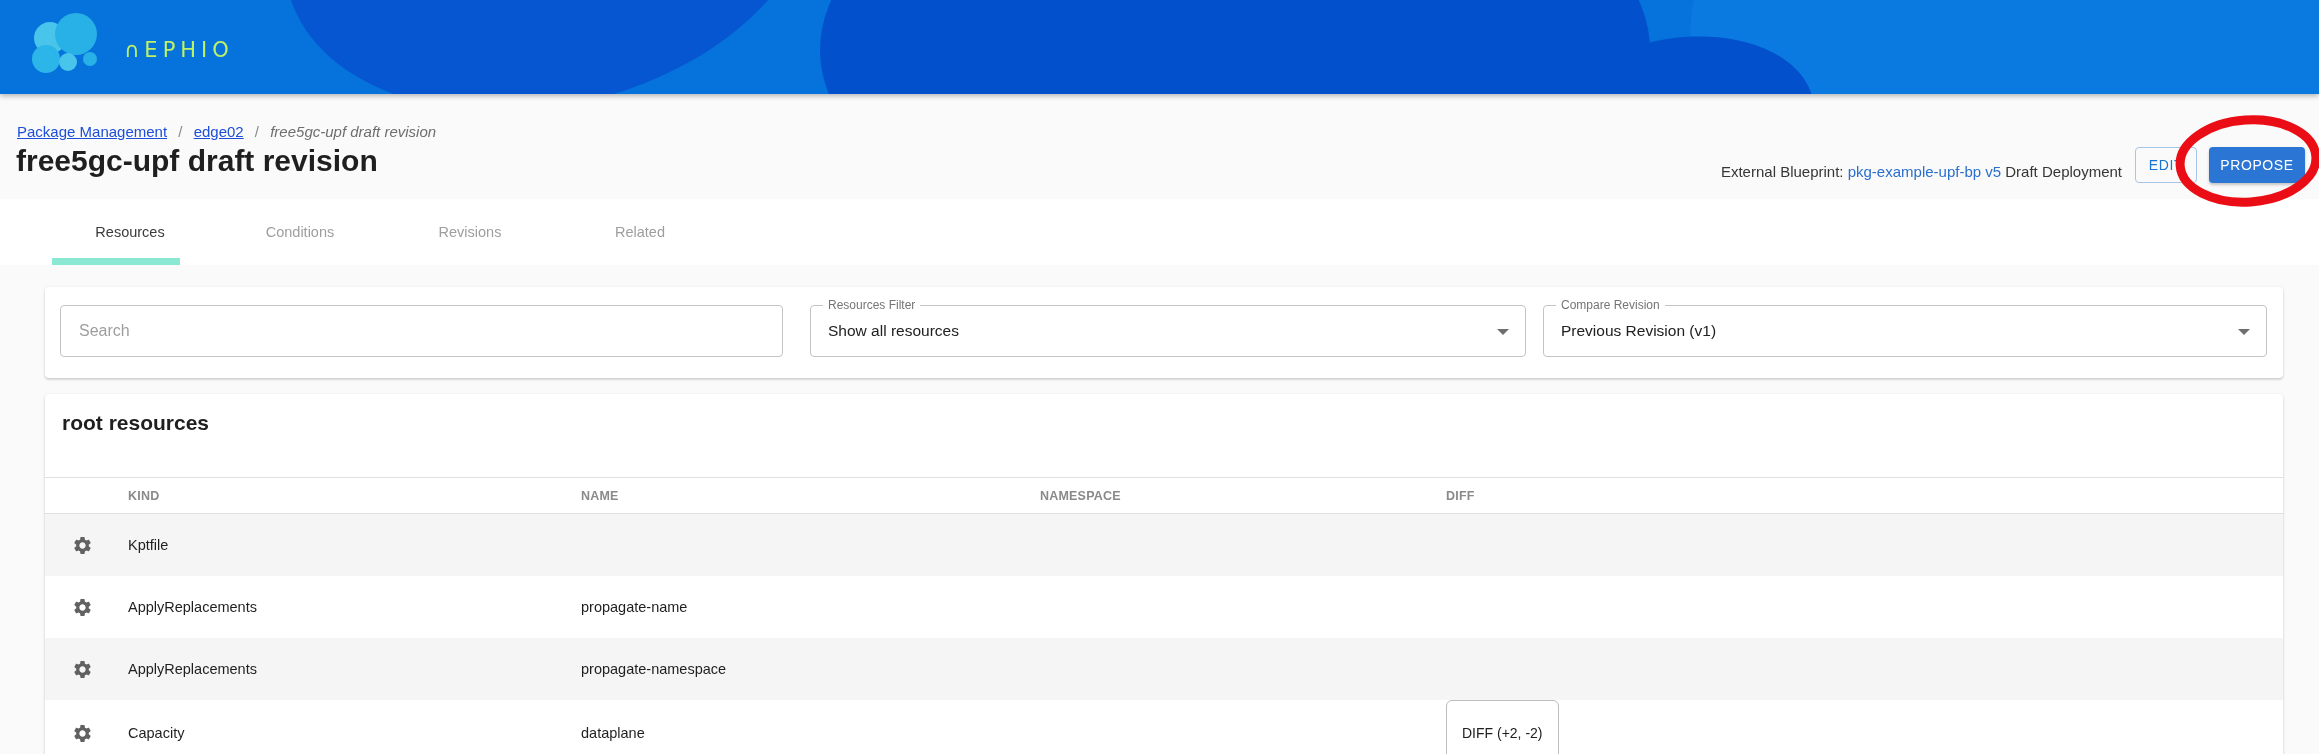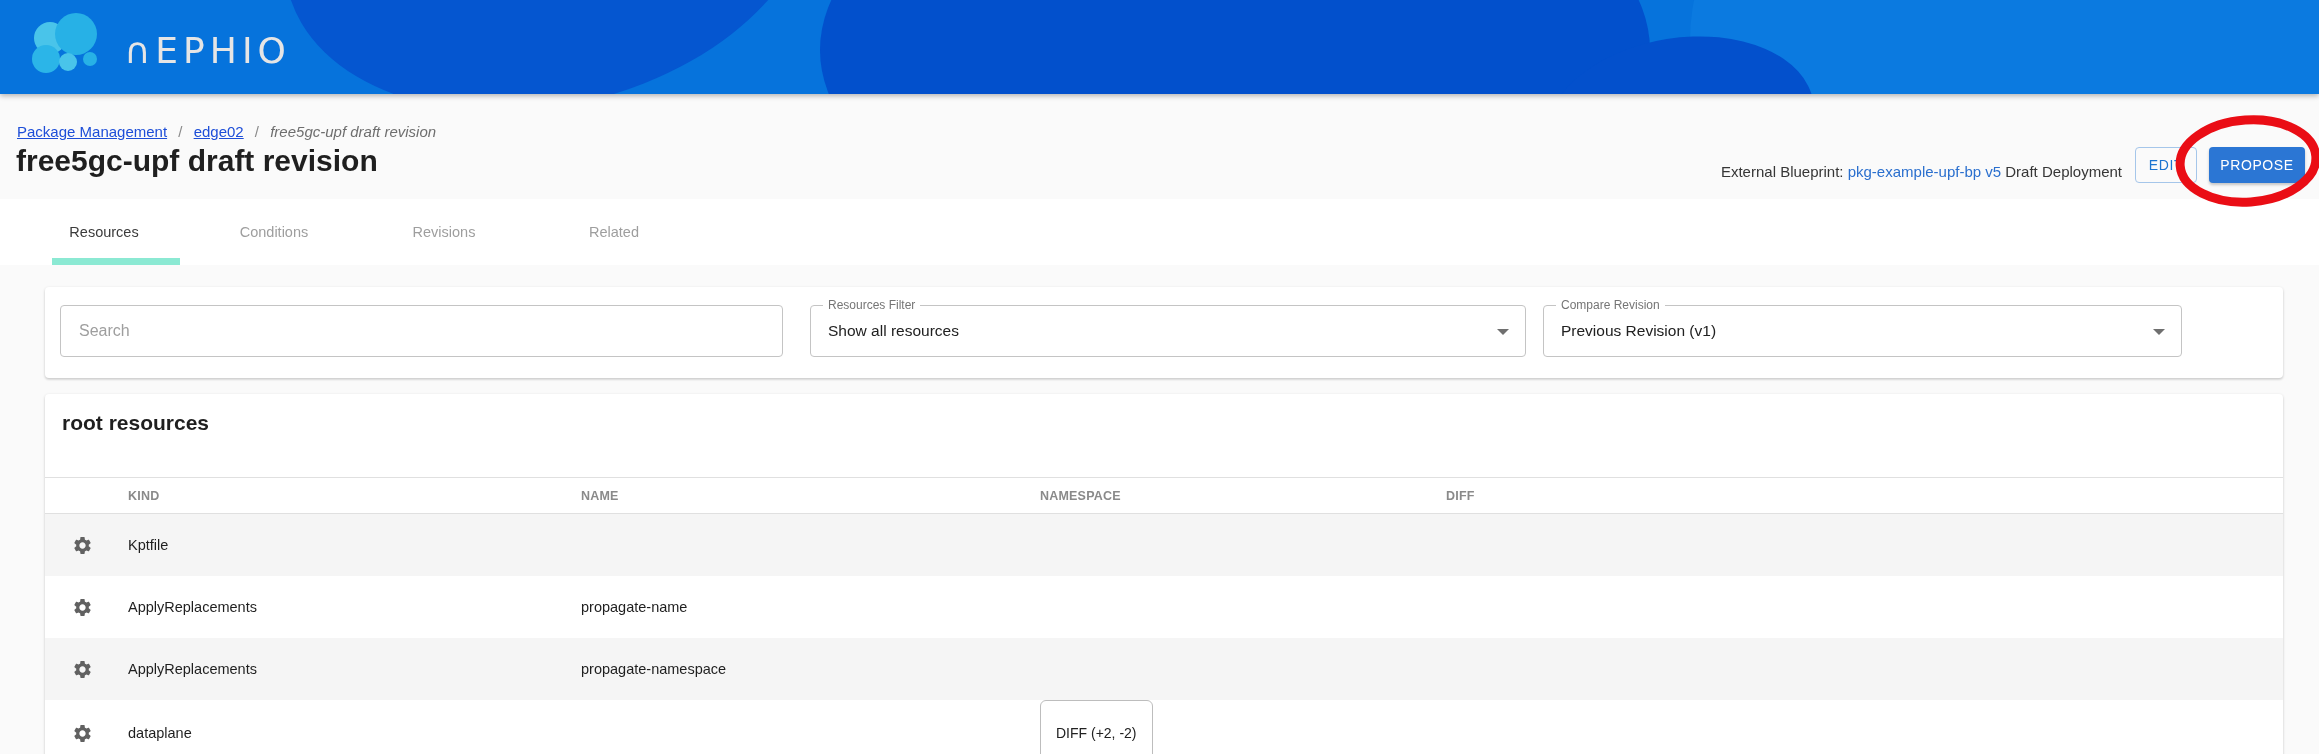--- a/index.html
+++ b/index.html
@@ -8,21 +8,21 @@
 
   
   .appbar { position:absolute; top:0; left:0; width:2319px; height:94px; background:#0673DC;
             overflow:hidden; box-shadow:0 2px 5px rgba(0,0,0,.28); z-index:5; }
   .appbar .shape { position:absolute; border-radius:50%; }
   .sh-mid   { left:820px; top:-165px; width:830px; height:430px; background:#0250CC; }
   .sh-left  { left:280px; top:-255px; width:540px; height:360px; background:#0556D0; transform:rotate(-14deg); }
   .sh-right-light { left:1690px; top:-270px; width:980px; height:620px; background:#0B7AE0; }
   .sh-right-dark  { left:1545px; top:38px;  width:270px; height:170px; background:#0350CC; transform:rotate(-9deg); }
   .logo { position:absolute; left:26px; top:10px; width:320px; height:74px; display:flex; align-items:center; }
-  .logo-text { color:#e5e5e5; font-size:36px; letter-spacing:5px; font-weight:400;
+  .logo-text { color:#bef264; font-size:21px; letter-spacing:5px; font-weight:400;
                font-family:"DejaVu Sans","Liberation Sans",sans-serif; margin-left:10px; margin-top:6px; }
 
   
   .breadcrumb { position:absolute; left:17px; top:123px; font-size:15px; color:#6b6b6b; z-index:2; }
   .breadcrumb a { color:#1d4ed8; text-decoration:underline; cursor:pointer; }
   .breadcrumb .sep { color:#8a8a8a; margin:0 7px; }
   .breadcrumb .current { font-style:italic; color:#6e6e6e; }
   .page-title { position:absolute; left:16px; top:144px; font-size:30px; font-weight:bold; color:#1f1f1f; z-index:2; }
 
   .meta { position:absolute; top:163px; right:197px; font-size:15px; color:#363636; white-space:nowrap; z-index:2; }
@@ -31,21 +31,21 @@
 
   .btn { position:absolute; top:147px; height:36px; border-radius:4px; font-size:14px; font-weight:500;
          letter-spacing:.6px; display:flex; align-items:center; justify-content:center; cursor:pointer; z-index:2; }
   .btn-edit { left:2135px; width:62px; background:transparent; border:1px solid #a5c6ea; color:#1b74d0; }
   .btn-propose { left:2209px; width:96px; background:#2B76D4; border:none; color:#ffffff;
                  box-shadow:0 2px 3px rgba(0,0,0,.22); }
   .annotation { position:absolute; left:2170px; top:110px; width:152px; height:102px; z-index:6; pointer-events:none; }
 
   
   .tabbar { position:absolute; left:0; top:199px; width:2319px; height:66px; background:#ffffff; z-index:1; }
-  .tabs { display:flex; padding-left:19px; height:100%; }
+  .tabs { display:flex; padding-left:45px; height:100%; }
   .tab { width:170px; height:100%; display:flex; align-items:center; justify-content:center;
          font-size:14.5px; font-weight:500; color:#9e9e9e; cursor:pointer; }
   .tab.active { color:#3b3b3b; }
   .tab-indicator { position:absolute; left:52px; bottom:0; width:128px; height:7px; background:#8BE9D3; }
 
   
   .card { position:absolute; left:45px; width:2238px; background:#ffffff; border-radius:4px;
           box-shadow:0 1px 3px rgba(0,0,0,.18), 0 2px 2px rgba(0,0,0,.05); }
   .filter-card { top:287px; height:91px; }
   .resources-card { top:394px; height:400px; }
@@ -57,21 +57,21 @@
   .search-box input::placeholder { color:#9e9e9e; opacity:1; }
   .select { position:absolute; top:18px; height:52px; border:1px solid #c4c4c4; border-radius:4px;
             background:#fff; cursor:pointer; }
   .select .flabel { position:absolute; top:-8px; left:12px; background:#ffffff; padding:0 5px;
                     font-size:12px; color:#757575; line-height:14px; }
   .select .value { position:absolute; left:17px; top:0; height:50px; display:flex; align-items:center;
                    font-size:15.5px; color:#212121; }
   .caret { position:absolute; right:16px; top:23px; width:0; height:0;
            border-left:6px solid transparent; border-right:6px solid transparent; border-top:6px solid #6f6f6f; }
   .sel-resources { left:765px; width:716px; }
-  .sel-compare  { left:1498px; width:639px; }
+  .sel-compare  { left:1498px; width:724px; }
 
   
   .section-title { position:absolute; left:17px; top:17px; font-size:21px; font-weight:bold; color:#1f1f1f; }
   .tgrid { display:grid; grid-template-columns:83px 453px 459px 406px 1fr; align-items:center; }
   .thead { position:absolute; top:83px; left:0; width:100%; height:37px;
            border-top:1px solid #e0e0e0; border-bottom:1px solid #e0e0e0;
            font-size:12.5px; font-weight:bold; color:#8a8a8a; letter-spacing:.2px; }
   .tbody { position:absolute; top:120px; left:0; width:100%; }
   .trow { height:62px; font-size:14.5px; color:#1f1f1f; cursor:pointer; }
   .trow:nth-child(odd) { background:#f5f5f5; }
@@ -200,20 +200,21 @@
       
     </span>
   </div>
 
   <div class="trow tgrid">
     <span class="gear-cell">
       <svg viewBox="0 0 24 24">
             <path d="M19.14,12.94c0.04-0.3,0.06-0.61,0.06-0.94c0-0.32-0.02-0.64-0.07-0.94l2.03-1.58c0.18-0.14,0.23-0.41,0.12-0.61 l-1.92-3.32c-0.12-0.22-0.37-0.29-0.59-0.22l-2.39,0.96c-0.5-0.38-1.03-0.7-1.62-0.94L14.4,2.81c-0.04-0.24-0.24-0.41-0.48-0.41 h-3.84c-0.24,0-0.43,0.17-0.47,0.41L9.25,5.35C8.66,5.59,8.12,5.92,7.63,6.29L5.24,5.33c-0.22-0.08-0.47,0-0.59,0.22L2.74,8.87 C2.62,9.08,2.66,9.34,2.86,9.48l2.03,1.58C4.84,11.36,4.8,11.69,4.8,12s0.02,0.64,0.07,0.94l-2.03,1.58 c-0.18,0.14-0.23,0.41-0.12,0.61l1.92,3.32c0.12,0.22,0.37,0.29,0.59,0.22l2.39-0.96c0.5,0.38,1.03,0.7,1.62,0.94l0.36,2.54 c0.05,0.24,0.24,0.41,0.48,0.41h3.84c0.24,0,0.44-0.17,0.47-0.41l0.36-2.54c0.59-0.24,1.13-0.56,1.62-0.94l2.39,0.96 c0.22,0.08,0.47,0,0.59-0.22l1.92-3.32c0.12-0.22,0.07-0.47-0.12-0.61L19.14,12.94z M12,15.6c-1.98,0-3.6-1.62-3.6-3.6 s1.62-3.6,3.6-3.6s3.6,1.62,3.6,3.6S13.98,15.6,12,15.6z"></path>
           </svg>
     </span>
+    <span class="cell-kind">Capacity</span>
     <span class="cell-name">dataplane</span>
     <span class="cell-namespace"></span>
     <span>
       <button class="diff-btn show">DIFF (+2, -2)</button>
     </span>
   </div>
 </div>
 </div>
 
 </body></html>

